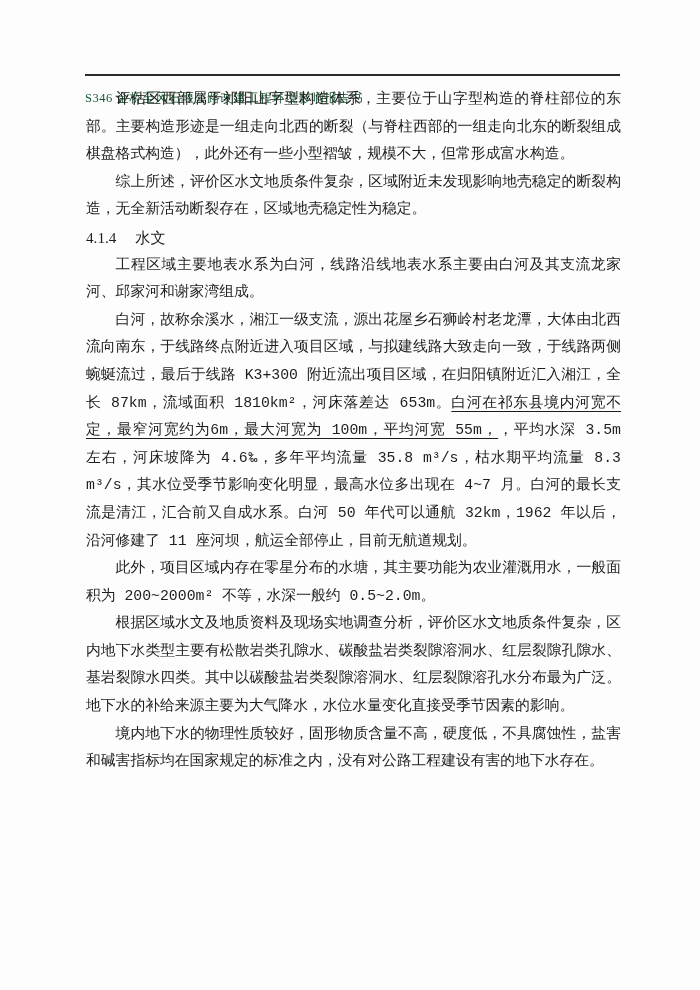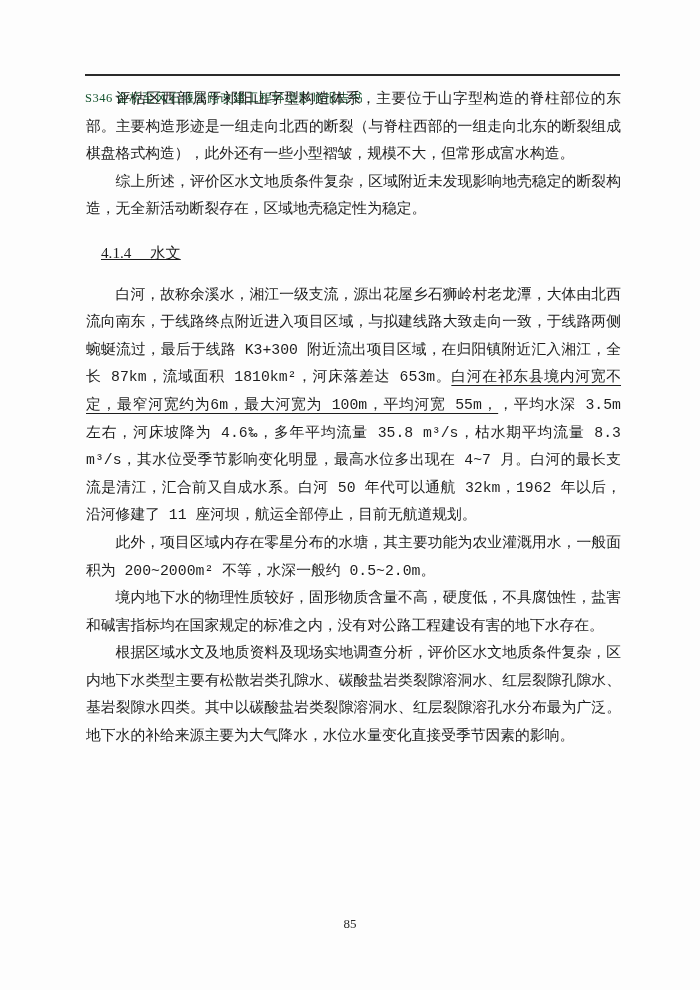--- a/index.html
+++ b/index.html
@@ -43,24 +43,23 @@
     font-size: 14.8px;
     line-height: 27.6px;
     text-align: justify;
   }
   .para {
     margin: 0;
     text-indent: 2em;
     font-family: Liberation Mono, monospace;
   }
   .heading {
-    margin: 15px;
+    margin: 0;
     text-indent: 0;
     font-size: 15.2px;
-    text-decoration: underline;
   }
   .u {
     text-decoration: underline;
     text-underline-offset: 4px;
   }
   .footer {
     position: absolute;
     top: 916px;
     left: 0;
     width: 700px;
@@ -74,21 +73,19 @@
 
 <div class="page">
   <div class="header">
     <span>S346 金桥至风石堰公路改建工程环境影响报告书</span>
   </div>
   <div class="header-rule"></div>
   <div class="content" id="doc-content">
       <p class="para"><span>评估区西部属于祁阳山字型构造体系，主要位于山字型构造的脊柱部位的东部。主要构造形迹是一组走向北西的断裂（与脊柱西部的一组走向北东的断裂组成棋盘格式构造），此外还有一些小型褶皱，规模不大，但常形成富水构造。</span></p>
       <p class="para"><span>综上所述，评价区水文地质条件复杂，区域附近未发现影响地壳稳定的断裂构造，无全新活动断裂存在，区域地壳稳定性为稳定。</span></p>
       <p class="heading"><span>4.1.4　 水文</span></p>
+      <p class="para"><span>工程区域主要地表水系为白河，线路沿线地表水系主要由白河及其支流龙家河、邱家河和谢家湾组成。</span></p>
       <p class="para"><span>白河，故称余溪水，湘江一级支流，源出花屋乡石狮岭村老龙潭，大体由北西流向南东，于线路终点附近进入项目区域，与拟建线路大致走向一致，于线路两侧蜿蜒流过，最后于线路 K3+300 附近流出项目区域，在归阳镇附近汇入湘江，全长 87km，流域面积 1810km²，河床落差达 653m。</span><span class="u">白河在祁东县境内河宽不定，最窄河宽约为6m，最大河宽为 100m，平均河宽 55m，</span><span>，平均水深 3.5m 左右，河床坡降为 4.6‰，多年平均流量 35.8 m³/s，枯水期平均流量 8.3 m³/s，其水位受季节影响变化明显，最高水位多出现在 4~7 月。白河的最长支流是清江，汇合前又自成水系。白河 50 年代可以通航 32km，1962 年以后，沿河修建了 11 座河坝，航运全部停止，目前无航道规划。</span></p>
       <p class="para"><span>此外，项目区域内存在零星分布的水塘，其主要功能为农业灌溉用水，一般面积为 200~2000m² 不等，水深一般约 0.5~2.0m。</span></p>
+      <p class="para"><span>根据区域水文及地质资料及现场实地调查分析，评价区水文地质条件复杂，区内地下水类型主要有松散岩类孔隙水、碳酸盐岩类裂隙溶洞水、红层裂隙孔隙水、基岩裂隙水四类。其中以碳酸盐岩类裂隙溶洞水、红层裂隙溶孔水分布最为广泛。地下水的补给来源主要为大气降水，水位水量变化直接受季节因素的影响。</span></p>
       <p class="para"><span>境内地下水的物理性质较好，固形物质含量不高，硬度低，不具腐蚀性，盐害和碱害指标均在国家规定的标准之内，没有对公路工程建设有害的地下水存在。</span></p>
-      <p class="para"><span>根据区域水文及地质资料及现场实地调查分析，评价区水文地质条件复杂，区内地下水类型主要有松散岩类孔隙水、碳酸盐岩类裂隙溶洞水、红层裂隙孔隙水、基岩裂隙水四类。其中以碳酸盐岩类裂隙溶洞水、红层裂隙溶孔水分布最为广泛。地下水的补给来源主要为大气降水，水位水量变化直接受季节因素的影响。</span></p>
     </div>
-  <div class="footer">
-    <span>85</span>
-  </div>
 </div>
 
 </body></html>

